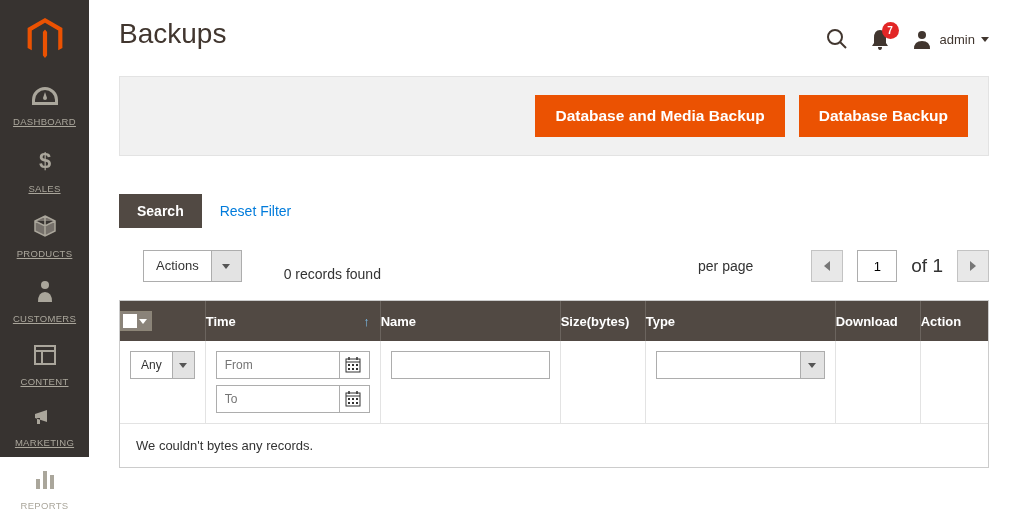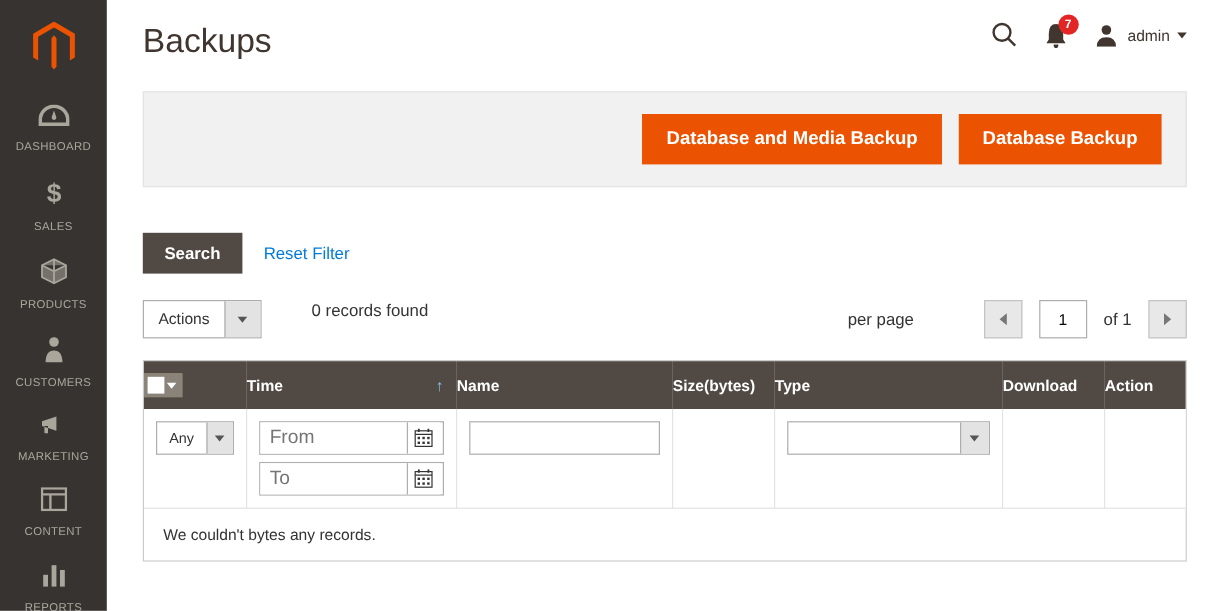--- a/index.html
+++ b/index.html
@@ -1,63 +1,63 @@
 <!DOCTYPE html>
 <html><head>
 <meta charset="utf-8">
 <style>
 * { box-sizing: border-box; margin: 0; padding: 0; }
 body { font-family: 'Helvetica Neue', Arial, sans-serif; font-size: 14px; color: #333; background: #fff; width: 1019px; height: 509px; overflow: hidden; }
 
-.sidebar { position: fixed; left: 0; top: 0; width: 89px; height: 509px; background: #373330; color: #aaa69b; text-align: center; }
+.sidebar { position: fixed; left: 0; top: 0; width: 89px; height: 457px; background: #373330; color: #aaa69b; text-align: center; text-decoration: underline; }
 .logo { padding: 18px 0 14px; }
 .logo svg { width: 36px; height: 40px; }
 .side-item { padding: 12px 0 8px; cursor: pointer; }
 .side-item .icon { display: block; margin: 0 auto 4px; }
 .side-item .label { font-size: 9.5px; letter-spacing: 0.3px; color: #aaa69b; }
 
 .main { margin-left: 89px; padding: 0 30px; }
-.page-header { display: flex; align-items: flex-start; padding: 18px 0 26px; }
+.page-header { display: flex; align-items: flex-end; padding: 18px 0 26px; }
 .page-title { font-size: 28px; font-weight: 400; color: #41362f; flex: 1; }
 .header-icons { display: flex; align-items: center; gap: 22px; }
 .search-icon, .bell-wrap, .user-wrap { cursor: pointer; display: flex; align-items: center; }
 .bell-wrap { position: relative; }
 .badge { position: absolute; top: -6px; right: -9px; background: #e22626; color: #fff; border-radius: 9px; font-size: 10px; font-weight: 600; min-width: 17px; height: 17px; line-height: 17px; text-align: center; padding: 0 3px; }
 .user-wrap .uname { margin: 0 6px 0 8px; font-size: 13px; color: #41362f; }
 
 .action-bar { background: #f1f1f1; border: 1px solid #e3e3e3; padding: 18px 20px; display: flex; justify-content: flex-end; gap: 14px; }
 .btn-primary { background: #eb5202; color: #fff; border: none; padding: 12px 20px; font-size: 15.5px; font-weight: 600; cursor: pointer; }
 
 .filter-row { margin-top: 38px; display: flex; align-items: center; gap: 18px; }
 .btn-dark { background: #514943; color: #fff; border: none; padding: 9px 18px; font-size: 14px; font-weight: 600; cursor: pointer; }
 .link { color: #007bdb; cursor: pointer; font-size: 14px; }
 
-.toolbar { margin-top: 22px; display: flex; align-items: flex-start; }
+.toolbar { margin-top: 22px; display: flex; align-items: flex-end; margin-left: 24px; }
 .select-ctrl { display: inline-flex; border: 1px solid #adadad; height: 32px; background: #fff; }
 .select-ctrl .val { padding: 0 12px; line-height: 30px; font-size: 13px; color: #333; }
 .select-ctrl .arrow { width: 30px; background: #e3e3e3; border-left: 1px solid #adadad; display: flex; align-items: center; justify-content: center; }
 .records { margin-left: 42px; font-size: 14px; color: #333; }
 .pager { margin-left: auto; display: flex; align-items: center; gap: 14px; }
 .perpage-label { font-size: 14px; color: #333; margin-left: 10px; }
 .page-btn { width: 32px; height: 32px; background: #e8e8e8; border: 1px solid #c3c3c3; display: flex; align-items: center; justify-content: center; cursor: pointer; }
 .page-input { width: 40px; height: 32px; border: 1px solid #adadad; text-align: center; font-size: 13px; }
-.of-text { font-size: 14px; }
+.of-text { font-size: 19px; }
 
 .grid { margin-top: 18px; border: 1px solid #ccc; }
 .grid table { width: 100%; border-collapse: collapse; }
 .grid th { background: #514943; color: #fff; font-weight: 600; font-size: 13px; text-align: left; padding: 10px 0; border-right: 1px solid #6b645e; position: relative; }
 .grid th:last-child { border-right: none; }
 .sort-ind { position: absolute; right: 10px; top: 50%; transform: translateY(-50%); color: #7fc3f1; font-size: 13px; }
 .filter-row-cells td { background: #fff; padding: 10px; border-right: 1px solid #e3e3e3; border-bottom: 1px solid #e3e3e3; vertical-align: top; }
 .filter-row-cells td:last-child { border-right: none; }
 .small-select { display: inline-flex; border: 1px solid #adadad; height: 28px; background: #fff; }
 .small-select .v { padding: 0 10px; line-height: 26px; font-size: 12px; }
 .small-select .a { width: 22px; background: #e3e3e3; border-left: 1px solid #adadad; display: flex; align-items: center; justify-content: center; }
 .date-input-wrap { display: flex; border: 1px solid #adadad; height: 28px; margin-bottom: 6px; }
-.date-input-wrap input { border: none; padding: 0 8px; font-size: 16px; width: 122px; outline: none; }
+.date-input-wrap input { border: none; padding: 0 8px; font-size: 12px; width: 122px; outline: none; }
 .date-input-wrap .cal-btn { width: 28px; border-left: 1px solid #adadad; display: flex; align-items: center; justify-content: center; cursor: pointer; background: #fff; }
 .text-input { border: 1px solid #adadad; height: 28px; width: 100%; padding: 0 8px; font-size: 12px; }
 .type-select { display: flex; border: 1px solid #adadad; height: 28px; width: 100%; background: #fff; }
 .type-select .sp { flex: 1; }
 .type-select .ar { width: 24px; background: #e3e3e3; border-left: 1px solid #adadad; display: flex; align-items: center; justify-content: center; }
 .empty-row td { padding: 14px 16px; font-size: 13px; color: #333; border-top: 1px solid #e3e3e3; }
 .th-checkbox { display: inline-flex; align-items: center; gap: 0; border: 1px solid #8c8577; background: #8a837a; padding: 2px; }
 .th-checkbox .cb { width: 14px; height: 14px; background: #fff; }
 .th-checkbox .dd { width: 12px; display: flex; align-items: center; justify-content: center; }
 
@@ -95,32 +95,32 @@
     <span class="label">PRODUCTS</span>
   </div>
   <div class="side-item">
     <span class="icon"><svg width="16" height="22" viewBox="0 0 16 22">
           <circle cx="8" cy="5" r="4" fill="#aaa69b"></circle>
           <path d="M1 22 Q1 12 8 12 Q15 12 15 22 Z" fill="#aaa69b"></path>
         </svg></span>
     <span class="label">CUSTOMERS</span>
   </div>
   <div class="side-item">
-    <span class="icon"><svg width="24" height="18" viewBox="0 0 24 18">
-          <path d="M2 6 L14 2 L14 14 L2 10 Z M14 6 L22 6 M14 8 L22 8 M14 10 L22 10 M4 10 L4 16 L7 16 L7 10" fill="#aaa69b"></path>
-        </svg></span>
-    <span class="label">MARKETING</span>
-  </div>
-  <div class="side-item">
     <span class="icon"><svg width="22" height="20" viewBox="0 0 22 20">
           <rect x="1" y="1" width="20" height="18" stroke="#aaa69b" stroke-width="2" fill="none"></rect>
           <line x1="1" y1="6" x2="21" y2="6" stroke="#aaa69b" stroke-width="2"></line>
           <line x1="8" y1="6" x2="8" y2="19" stroke="#aaa69b" stroke-width="2"></line>
         </svg></span>
     <span class="label">CONTENT</span>
+  </div>
+  <div class="side-item">
+    <span class="icon"><svg width="24" height="18" viewBox="0 0 24 18">
+          <path d="M2 6 L14 2 L14 14 L2 10 Z M14 6 L22 6 M14 8 L22 8 M14 10 L22 10 M4 10 L4 16 L7 16 L7 10" fill="#aaa69b"></path>
+        </svg></span>
+    <span class="label">MARKETING</span>
   </div>
   <div class="side-item">
     <span class="icon"><svg width="22" height="20" viewBox="0 0 22 20">
           <rect x="2" y="10" width="4" height="10" fill="#aaa69b"></rect>
           <rect x="9" y="2" width="4" height="18" fill="#aaa69b"></rect>
           <rect x="16" y="6" width="4" height="14" fill="#aaa69b"></rect>
         </svg></span>
     <span class="label">REPORTS</span>
   </div>
 </div>

